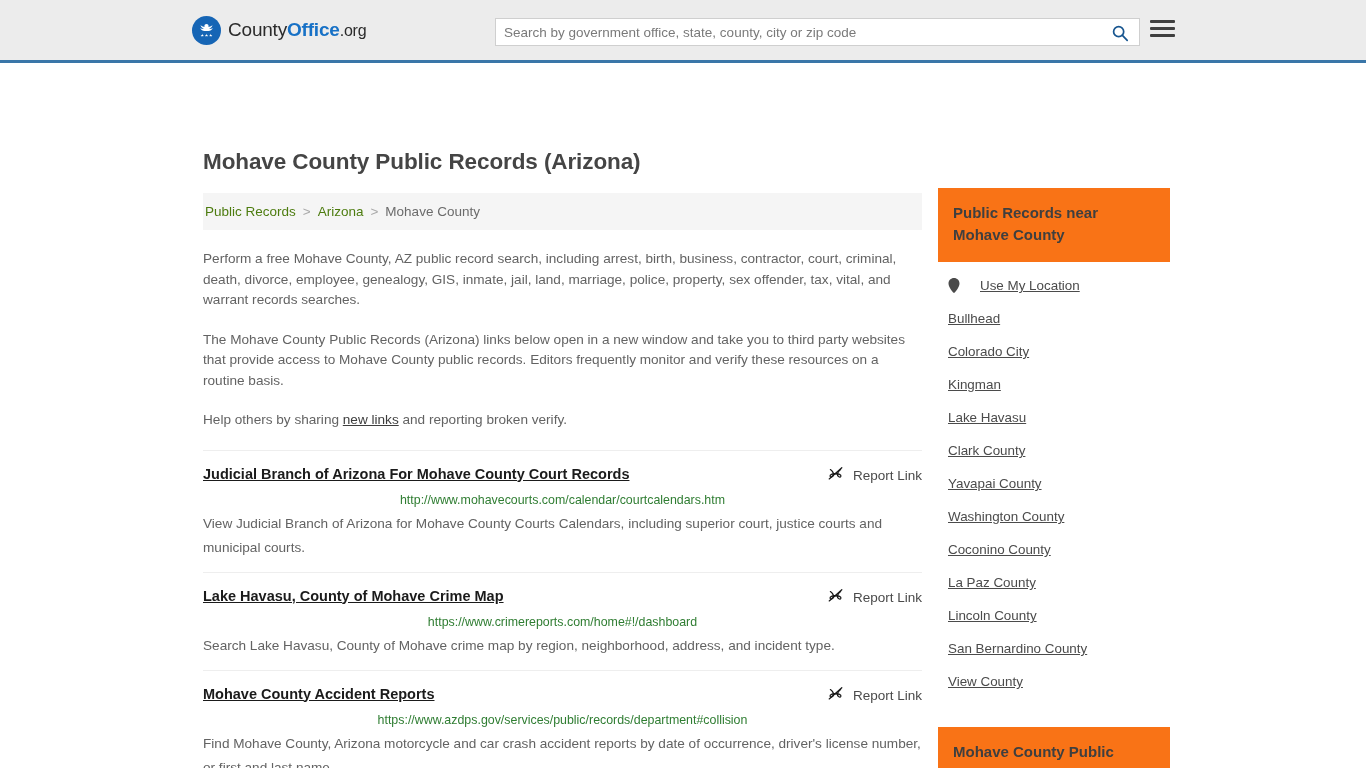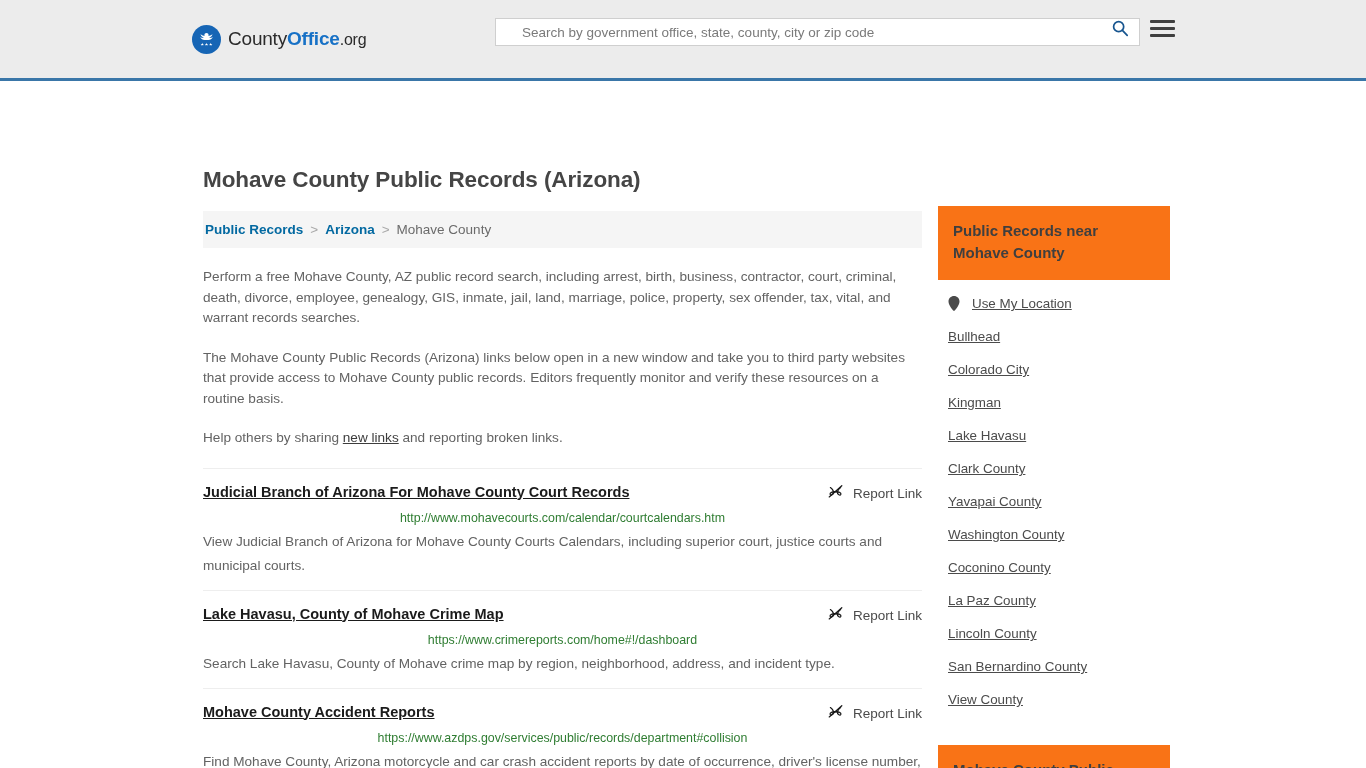--- a/index.html
+++ b/index.html
@@ -9,21 +9,21 @@
     height: 768px;
     overflow: hidden;
     background: #ffffff;
     font-family: "Liberation Sans", sans-serif;
     color: #555555;
     -webkit-font-smoothing: antialiased;
   }
 
   
   .site-header {
-    height: 81px;
+    height: 63px;
     background: #ececec;
     border-bottom: 3px solid #3a76a8;
     display: flex;
     align-items: center;
     position: relative;
   }
   .logo-wrap {
     display: flex;
     align-items: center;
     margin-left: 192px;
@@ -53,22 +53,22 @@
     width: 645px;
     display: flex;
     align-items: center;
   }
   .search-box {
     width: 645px;
     height: 28px;
     background: #ffffff;
     border: 1px solid #cfcfcf;
     display: flex;
-    align-items: flex-start;
-    padding: 0 8px 0 24px;
+    align-items: flex-end;
+    padding: 0 8px 0 6px;
   }
   .search-input {
     flex: 1 1 auto;
     border: none;
     outline: none;
     font-family: "Liberation Sans", sans-serif;
     font-size: 13.5px;
     color: #555;
     background: transparent;
     height: 100%;
@@ -116,21 +116,21 @@
 
   .breadcrumb {
     background: #f5f5f5;
     height: 37px;
     display: flex;
     align-items: center;
     padding-left: 2px;
     font-size: 13.5px;
     margin-bottom: 19px;
   }
-  .breadcrumb a { color: #0369a1; text-decoration: none; font-weight: bold; }
+  .breadcrumb a { color: #4d7c0f; text-decoration: none; }
   .breadcrumb .sep { color: #a8a8a8; margin: 0 7px; }
   .breadcrumb .current { color: #6b6b6b; }
 
   .intro-p {
     margin: 0 0 19px 0;
     font-size: 13.6px;
     line-height: 20.5px;
     color: #636363;
   }
   .intro-p a { color: #3d3d3d; text-decoration: underline; }
@@ -191,21 +191,21 @@
     font-weight: bold;
     color: #3f3f3f;
     line-height: 22px;
   }
   .side-list { padding: 0 0 0 0; margin: 0; list-style: none; }
   .side-item {
     padding: 10px 0 8px 10px;
     font-size: 13.4px;
     display: flex;
     align-items: center;
-    gap: 12px;
+    gap: 20px;
   }
   .side-item a {
     color: #4b4b4b;
     text-decoration: underline;
   }
   .side-item.first-item { padding-top: 16px; }
   .pin-icon { flex: none; display: inline-flex; }
   .side-card-head.second { margin-top: 30px; }
 </style>
 </head>
@@ -257,21 +257,21 @@
       <span class="sep">&gt;</span>
       <a href="#">Arizona</a>
       <span class="sep">&gt;</span>
       <span class="current">Mohave County</span>
     </div>
 
     <p class="intro-p">Perform a free Mohave County, AZ public record search, including arrest, birth, business, contractor, court, criminal, death, divorce, employee, genealogy, GIS, inmate, jail, land, marriage, police, property, sex offender, tax, vital, and warrant records searches.</p>
     <p class="intro-p">The Mohave County Public Records (Arizona) links below open in a new window and take you to third party websites that provide access to Mohave County public records. Editors frequently monitor and verify these resources on a routine basis.</p>
 
     <p class="intro-p">
-      <span>Help others by sharing </span><a href="#">new links</a><span> and reporting broken links.</span>
+      <span>Help others by sharing </span><a href="#">new links</a><span> and reporting broken verify.</span>
     </p>
 
     <div class="record">
       <div class="record-head">
         <a href="#" class="record-title">Judicial Branch of Arizona For Mohave County Court Records</a>
         <div class="report-link">
           <span>
             <svg width="17" height="17" viewBox="0 0 20 20" aria-hidden="true">
               <path d="M4 5.4c1.9 1.3 3.2 3.0 3.6 4.6.4 1.6-.2 3.1-1.6 3.9-1.0 .6-2.0 .3-2.3-.5-.3-.8 .3-1.7 1.5-2.3 2.0-1.0 5.2-1.2 7.6-.3" fill="none" stroke="#1a1a1a" stroke-width="1.5" stroke-linecap="round"></path>
               <path d="M16 5.4c-1.9 1.3-3.2 3.0-3.6 4.6-.4 1.6 .2 3.1 1.6 3.9 1.0 .6 2.0 .3 2.3-.5 .3-.8-.3-1.7-1.5-2.3-2.0-1.0-5.2-1.2-7.6-.3" fill="none" stroke="#1a1a1a" stroke-width="1.5" stroke-linecap="round"></path>

